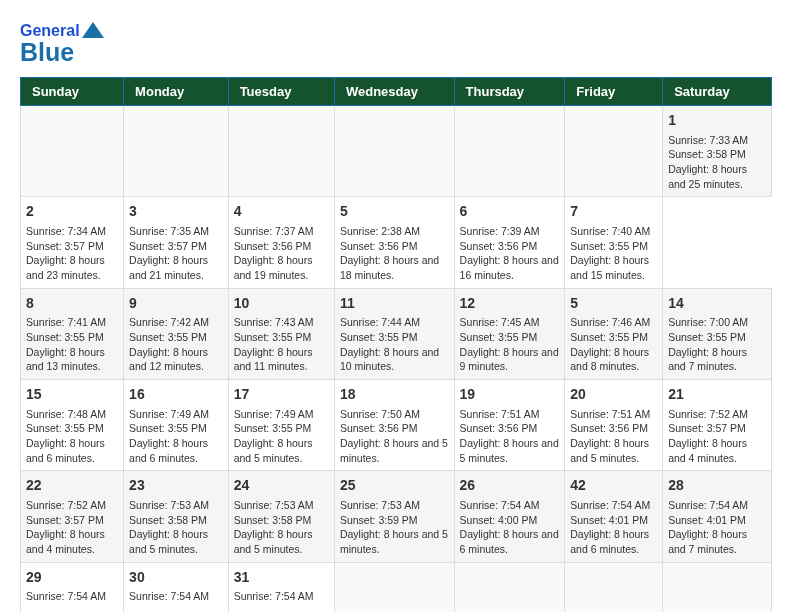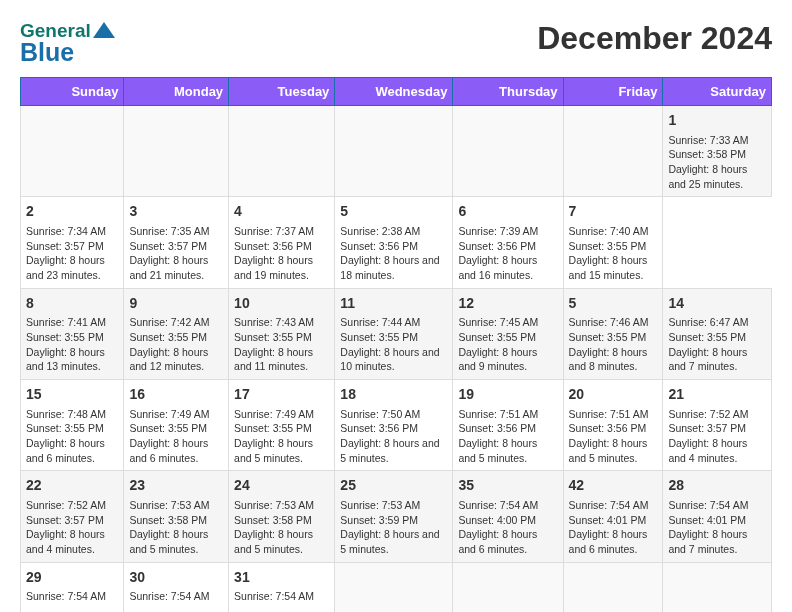--- a/index.html
+++ b/index.html
@@ -36,24 +36,24 @@
     .subtitle {
       font-size: 16px;
       color: #555;
     }
     table {
       width: 100%;
       border-collapse: collapse;
       font-size: 11px;
     }
     thead tr th {
-      background-color: #8b5cf6;
+      background-color: #14532d;
       color: #fff;
-      text-align: right;
-      padding: 6px 5px;
+      text-align: left;
+      padding: 6px 11px;
       font-size: 13px;
       font-weight: bold;
       border: 1px solid #1a6fa8;
     }
     tbody tr {
       background: #fff;
     }
     tbody tr:nth-child(odd) {
       background: #f5f5f5;
     }
@@ -79,29 +79,28 @@
     .empty-cell {
       background: #f9f9f9;
     }
   </style>
 </head>
 <body>
 
 <div class="header">
   <div class="logo">
     <div class="logo-icon">
-      <span style="font-size:19px;font-weight:bold;color:#0f766e;">General</span>
+      <span style="font-size:16px;font-weight:bold;color:#1d4ed8;">General</span>
       <svg width="22" height="22" viewBox="0 0 22 22" style="margin-left:2px;">
         <polygon points="0,18 11,2 22,18" fill="#1a6fa8"></polygon>
       </svg>
     </div>
     <div style="font-size:25px;font-weight:bold;color:#1a6fa8;margin-top:-4px;">Blue</div>
   </div>
   <div class="title-block">
-    <div class="month-title">December 2024</div>
   </div>
 </div>
 
 <table>
   <thead>
     <tr>
     <th>Sunday</th>
         <th>Monday</th>
         <th>Tuesday</th>
         <th>Wednesday</th>
@@ -195,21 +194,21 @@
           <div class="cell-text">Daylight: 8 hours and 9 minutes.</div>
         </td>
         <td>
           <span class="day-number">5</span>
           <div class="cell-text">Sunrise: 7:46 AM</div>
           <div class="cell-text">Sunset: 3:55 PM</div>
           <div class="cell-text">Daylight: 8 hours and 8 minutes.</div>
         </td>
         <td>
           <span class="day-number">14</span>
-          <div class="cell-text">Sunrise: 6:47 AM</div>
+          <div class="cell-text">Sunrise: 7:00 AM</div>
           <div class="cell-text">Sunset: 3:55 PM</div>
           <div class="cell-text">Daylight: 8 hours and 7 minutes.</div>
         </td>
       </tr>
       <tr>
         <td>
           <span class="day-number">15</span>
           <div class="cell-text">Sunrise: 7:48 AM</div>
           <div class="cell-text">Sunset: 3:55 PM</div>
           <div class="cell-text">Daylight: 8 hours and 6 minutes.</div>
@@ -270,21 +269,21 @@
           <div class="cell-text">Sunset: 3:58 PM</div>
           <div class="cell-text">Daylight: 8 hours and 5 minutes.</div>
         </td>
         <td>
           <span class="day-number">25</span>
           <div class="cell-text">Sunrise: 7:53 AM</div>
           <div class="cell-text">Sunset: 3:59 PM</div>
           <div class="cell-text">Daylight: 8 hours and 5 minutes.</div>
         </td>
         <td>
-          <span class="day-number">35</span>
+          <span class="day-number">26</span>
           <div class="cell-text">Sunrise: 7:54 AM</div>
           <div class="cell-text">Sunset: 4:00 PM</div>
           <div class="cell-text">Daylight: 8 hours and 6 minutes.</div>
         </td>
         <td>
           <span class="day-number">42</span>
           <div class="cell-text">Sunrise: 7:54 AM</div>
           <div class="cell-text">Sunset: 4:01 PM</div>
           <div class="cell-text">Daylight: 8 hours and 6 minutes.</div>
         </td>

